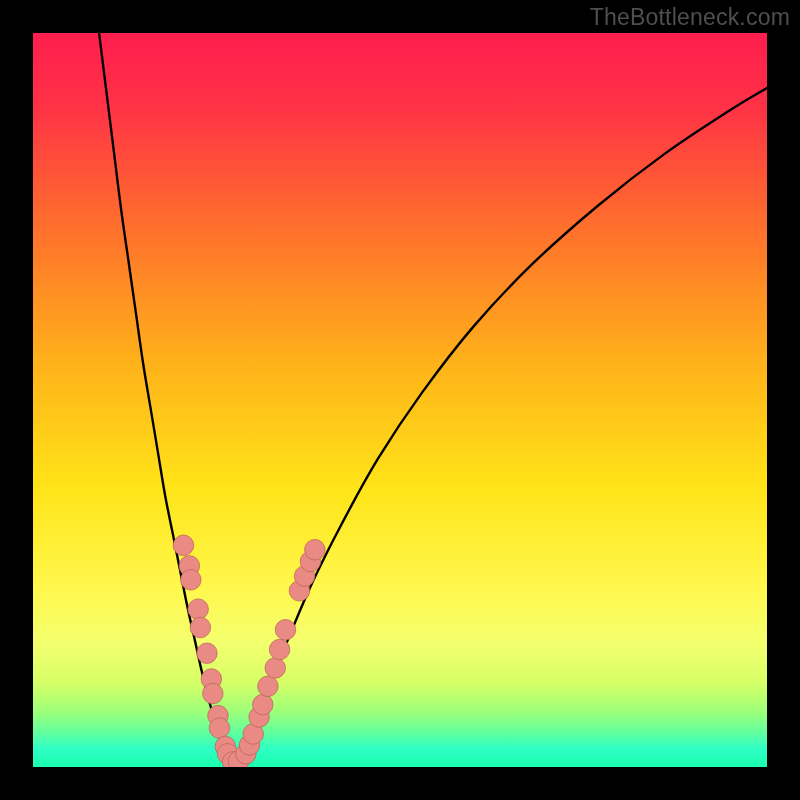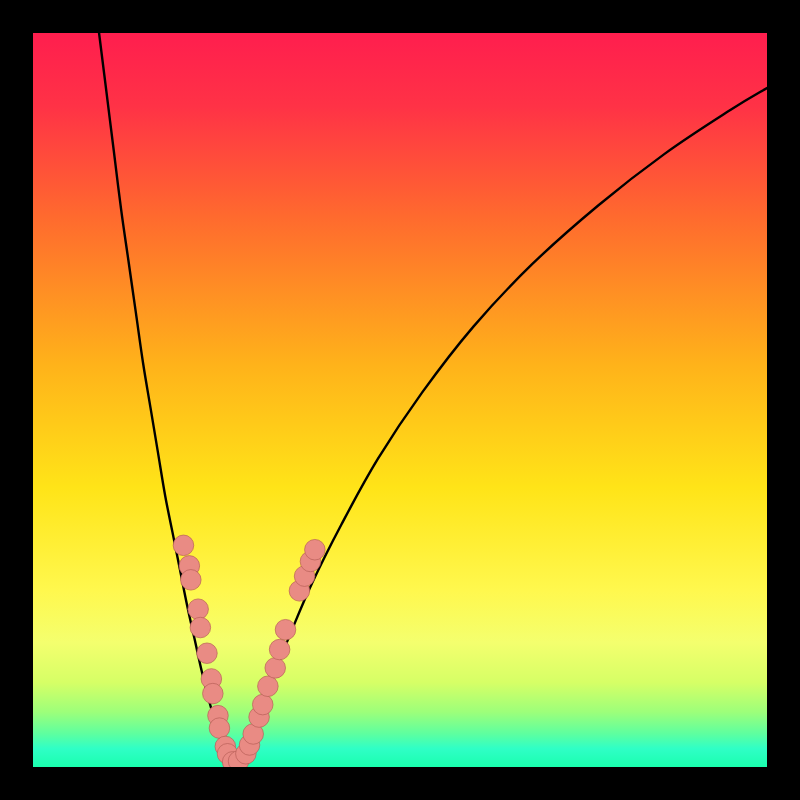--- a/index.html
+++ b/index.html
@@ -89,13 +89,14 @@
           <circle cx="246.62400000000002" cy="616.56" r="10.276" fill="#e98b84" stroke="#b85f57" stroke-width="0.7"></circle>
           <circle cx="252.49599999999998" cy="596.742" r="10.276" fill="#e98b84" stroke="#b85f57" stroke-width="0.7"></circle>
           <circle cx="266.442" cy="557.84" r="10.276" fill="#e98b84" stroke="#b85f57" stroke-width="0.7"></circle>
           <circle cx="271.58" cy="543.16" r="10.276" fill="#e98b84" stroke="#b85f57" stroke-width="0.7"></circle>
           <circle cx="277.45199999999994" cy="528.48" r="10.276" fill="#e98b84" stroke="#b85f57" stroke-width="0.7"></circle>
           <circle cx="281.856" cy="516.736" r="10.276" fill="#e98b84" stroke="#b85f57" stroke-width="0.7"></circle>
         </g>
     </svg>
   </div>
 
+  <div class="watermark">TheBottleneck.com</div>
 </div>
 
 </body></html>

